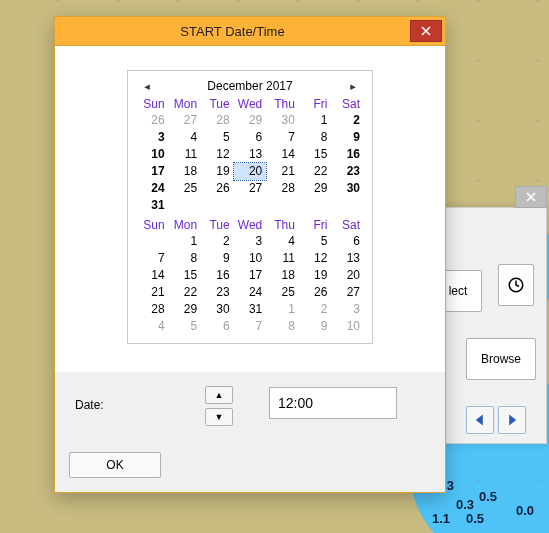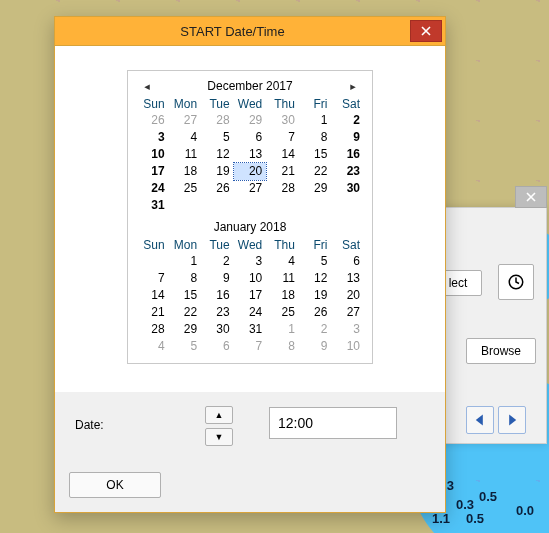--- a/index.html
+++ b/index.html
@@ -56,21 +56,21 @@
   }
   .aux-panel .btn-box {
     position: absolute;
     background: #fff;
     border: 1px solid #b0b0b0;
     border-radius: 2px;
     font-size: 12px;
     display: flex;
     align-items: center;
     justify-content: center;
-    padding: 4px 8px;
+    padding: 20px 8px;
     box-sizing: border-box;
   }
   .clock-icon svg { display: block; }
   .arrow-btn {
     width: 26px;
     height: 26px;
     background: #f7f7f7;
     border: 1px solid #9bb7e0;
     border-radius: 2px;
     display: flex;
@@ -145,21 +145,21 @@
     line-height: 18px;
   }
   .nav-prev { left: 4px; }
   .nav-next { right: 4px; }
   .dow-row, .week-row {
     display: grid;
     grid-template-columns: repeat(7, 1fr);
     text-align: right;
     font-size: 12px;
   }
-  .dow-row { color: #0c4a6e; margin-bottom: 1px; }
+  .dow-row { color: #6d28d9; margin-bottom: 1px; }
   .dow-row span { padding: 0 4px; }
   .day {
     padding: 1px 4px 1px 0;
     height: 17px;
     line-height: 15px;
     box-sizing: border-box;
   }
   .day.out { color: #a0a0a0; }
   .day.bold { font-weight: 700; color: #000; }
   .day.selected {
@@ -330,21 +330,20 @@
             <div class="day bold">31</div>
             <div class="day"></div>
             <div class="day"></div>
             <div class="day"></div>
             <div class="day"></div>
             <div class="day"></div>
             <div class="day"></div>
           </div>
         </div>
         <div class="month-block">
-          <div class="month-header"><span>January 2018</span></div>
           <div class="dow-row">
             <span>Sun</span>
             <span>Mon</span>
             <span>Tue</span>
             <span>Wed</span>
             <span>Thu</span>
             <span>Fri</span>
             <span>Sat</span>
           </div>
           <div class="week-row">

